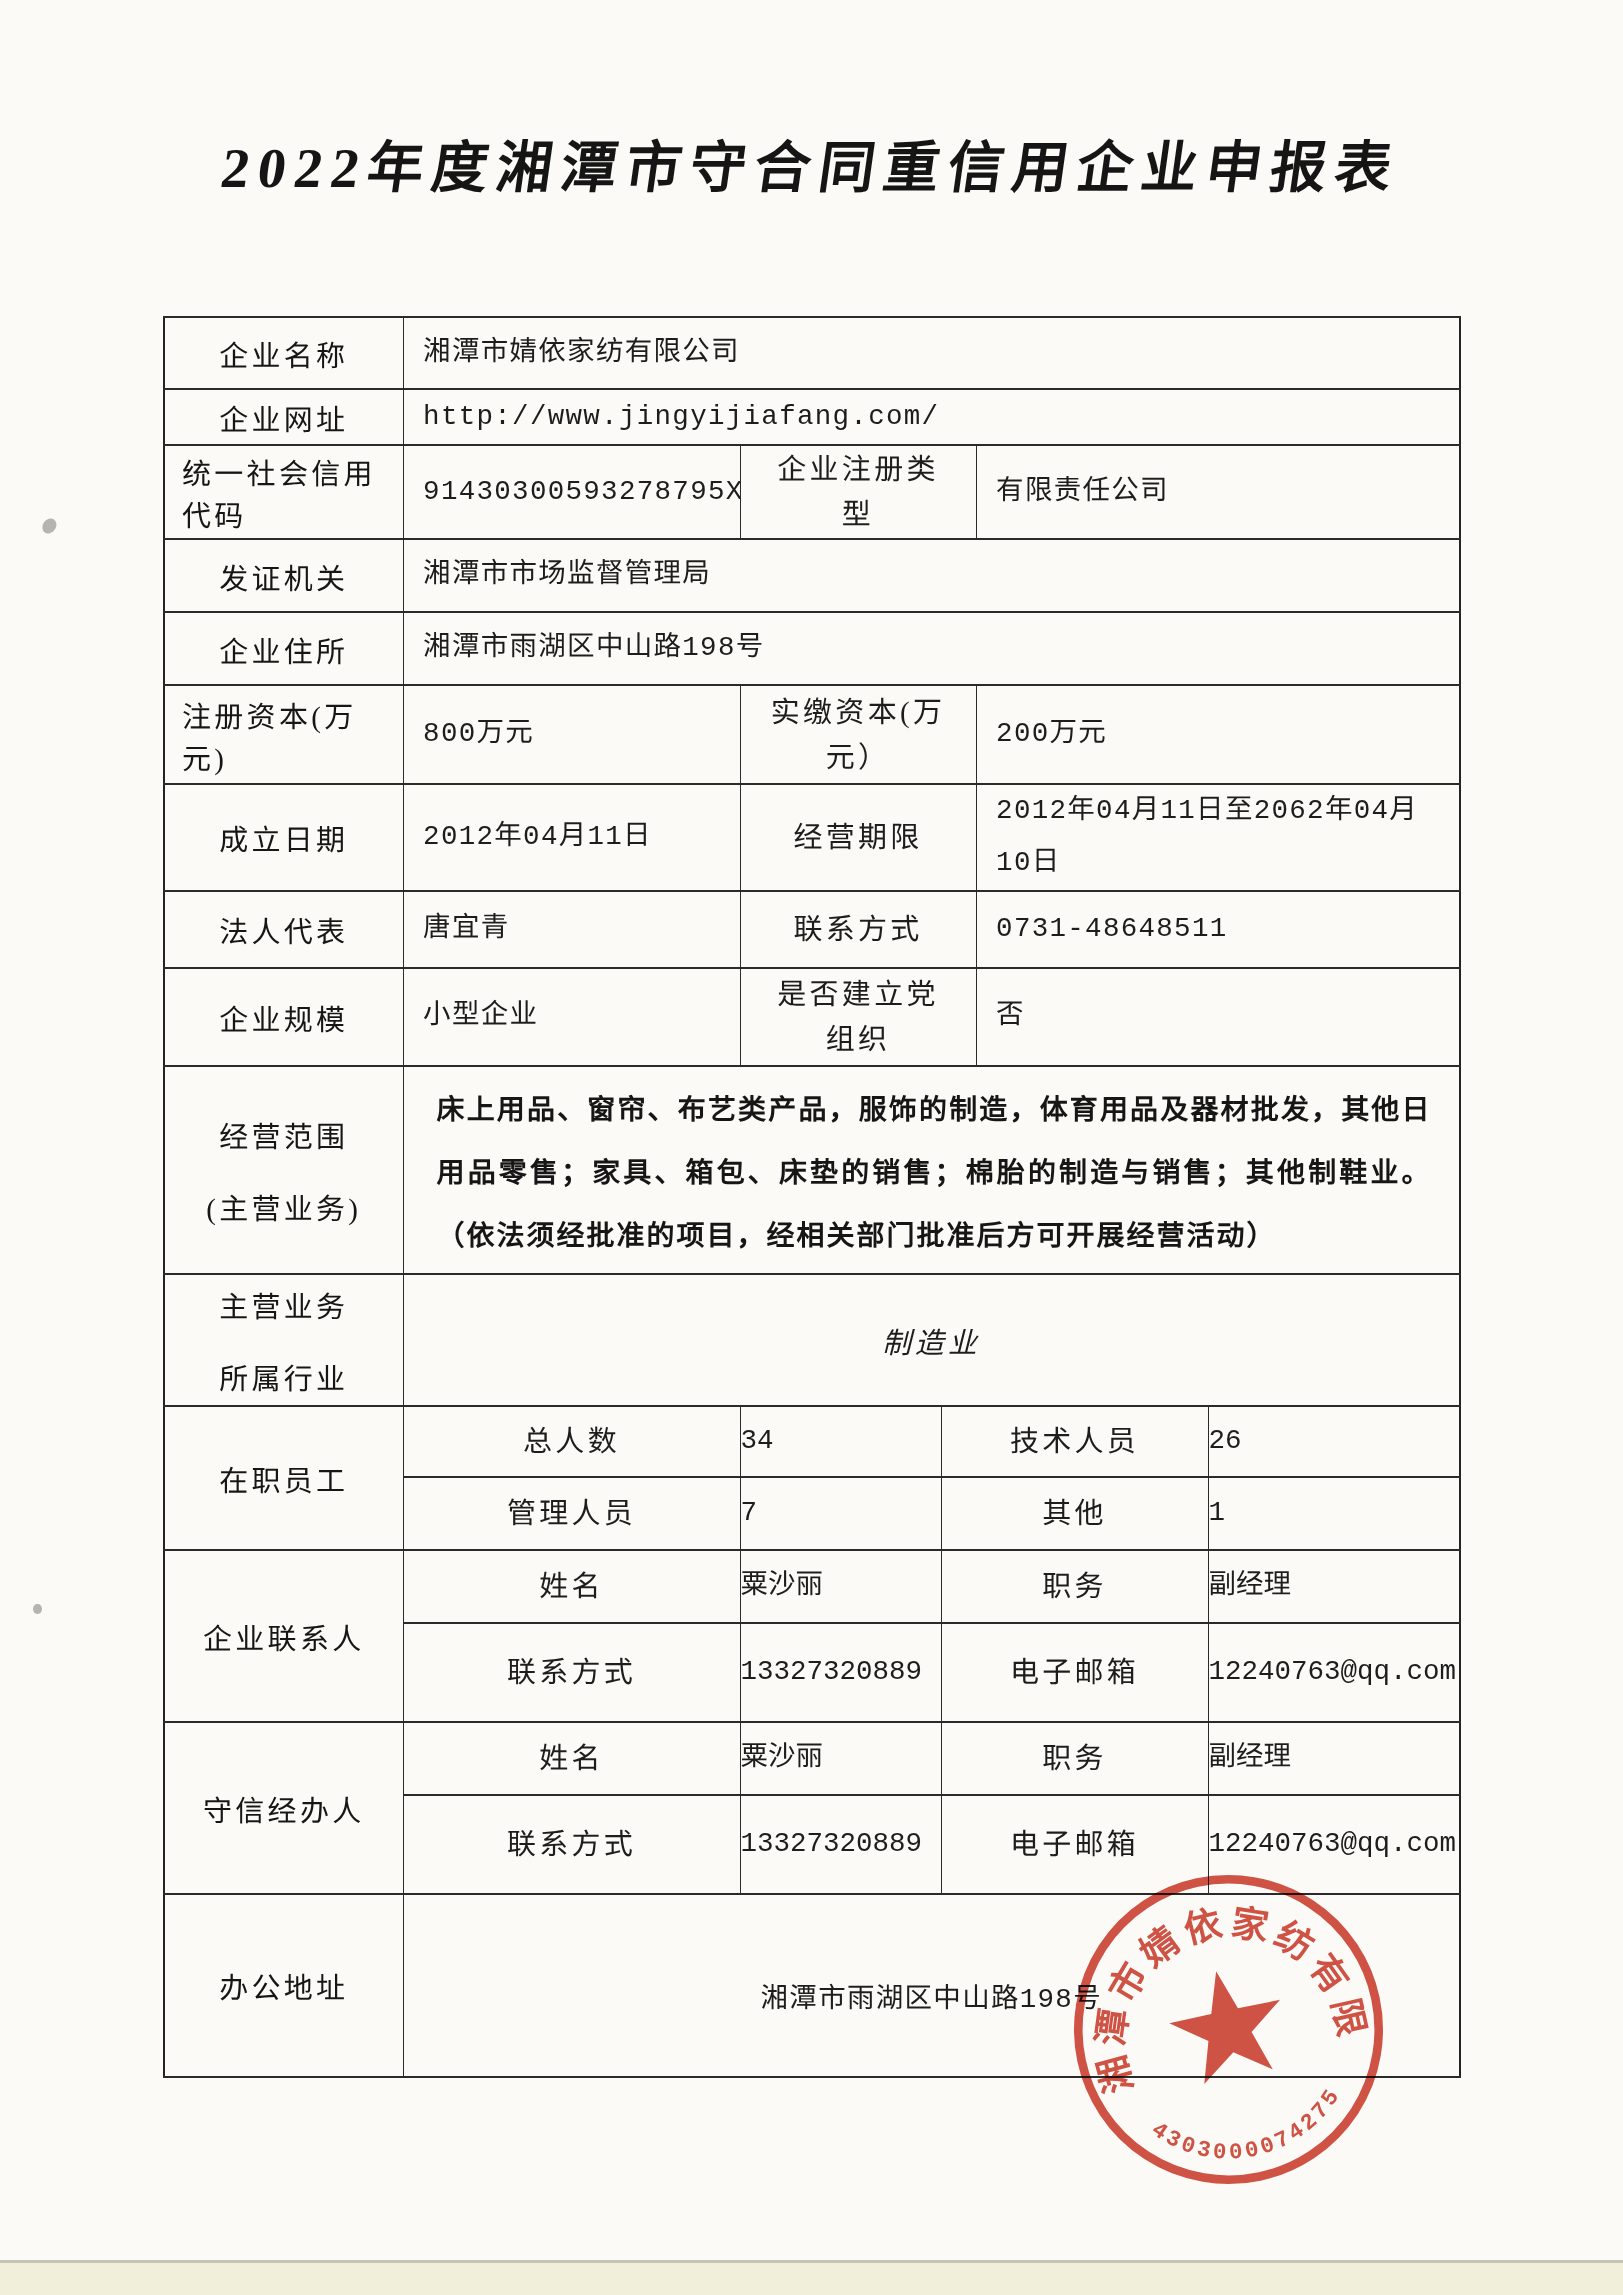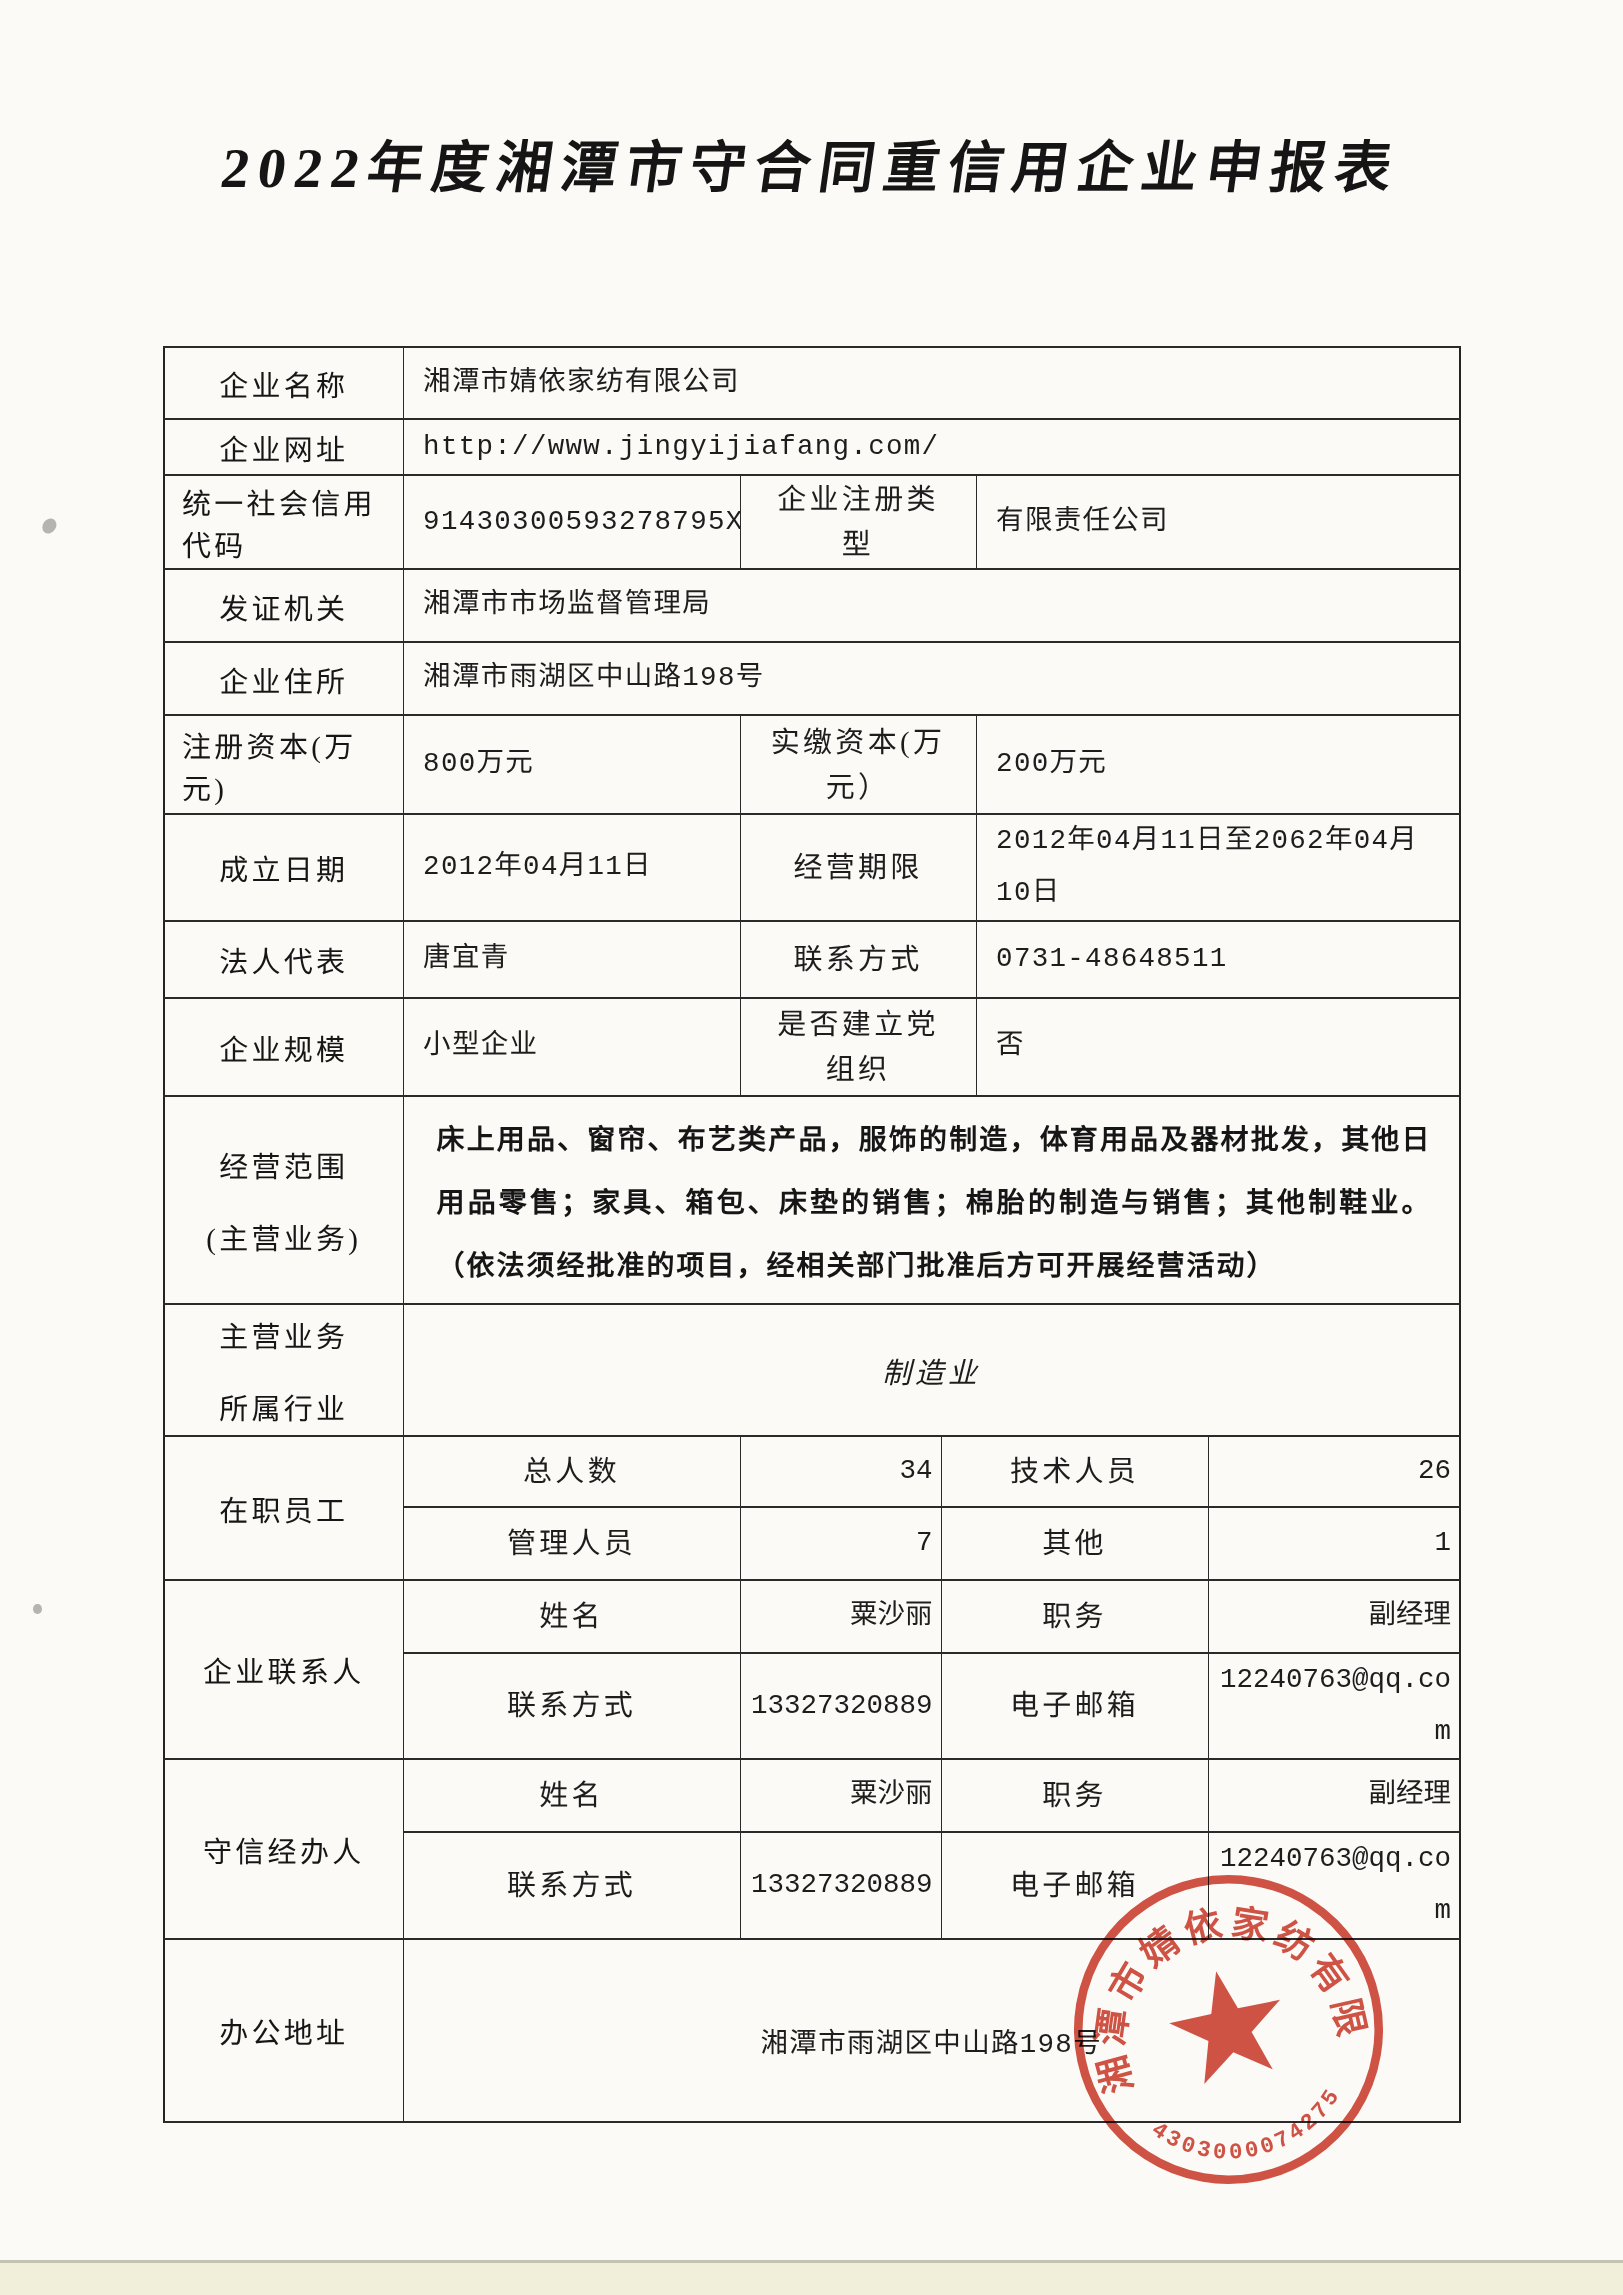--- a/index.html
+++ b/index.html
@@ -12,38 +12,37 @@
   .sheet{position:absolute;inset:0;}
   .title{
     position:absolute;top:122px;left:0;width:1623px;
     text-align:center;font-size:56px;font-weight:bold;letter-spacing:8.5px;
     transform:skewX(-8deg);color:#151515;white-space:nowrap;
   }
   table.doc{
     position:absolute;left:163px;top:316px;width:1295px;
     border-collapse:collapse;table-layout:fixed;
     border:2px solid #232323;
-    margin-top:30px;
   }
   table.doc td{
     border:1.3px solid #2a2a2a;border-top-width:2px;border-bottom-width:2px;
     vertical-align:middle;overflow:hidden;
   }
   .lab{font-size:29px;letter-spacing:3.3px;text-align:center;color:#161616;}
   .lab-left{text-align:left;padding:0 17px;}
   .mid{font-size:29px;letter-spacing:3.3px;text-align:center;padding:0 23px;line-height:1.55;}
   .val{
     font-family:"Liberation Mono","DejaVu Sans Mono",monospace;
     font-size:27.5px;letter-spacing:1.3px;text-align:left;
     padding:0 6.5px 0 19.6px;line-height:1.9;
   }
   .cval{
     font-family:"Liberation Mono","DejaVu Sans Mono",monospace;
-    font-size:27.5px;letter-spacing:0;text-align:right;
-    padding:0 8px;line-height:1.9;word-break:break-all;
+    font-size:27.5px;letter-spacing:0;text-align:left;
+    padding:0 0;line-height:1.9;word-break:break-all;
   }
   .stack div{ text-align:center; }
   .stack div + div{ margin-top:30px; }
   .scope-cell{vertical-align:top;padding:6.5px 27.5px 0 33px;}
   .scope-text{font-size:28px;letter-spacing:2px;line-height:2.25;text-align:justify;color:#161616;font-weight:bold;}
   .center-val{text-align:center;font-size:29px;letter-spacing:3.9px;font-style:italic;}
   .office-val{
     vertical-align:top;padding-top:21px;text-align:center;
     font-family:"Liberation Mono","DejaVu Sans Mono",monospace;
     font-size:27.5px;letter-spacing:1.3px;

